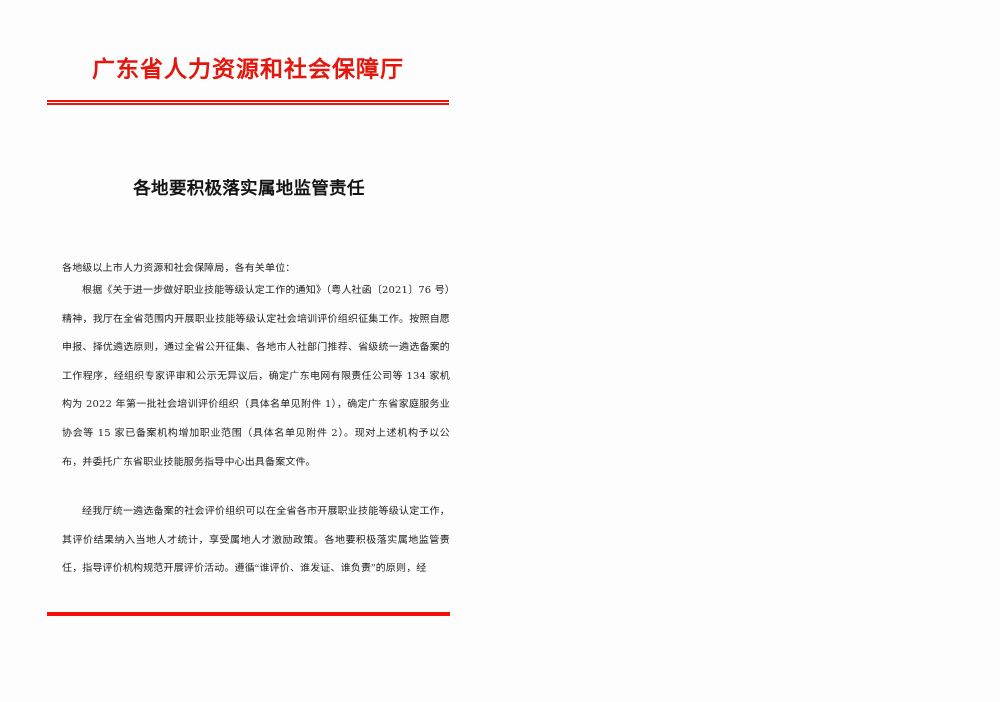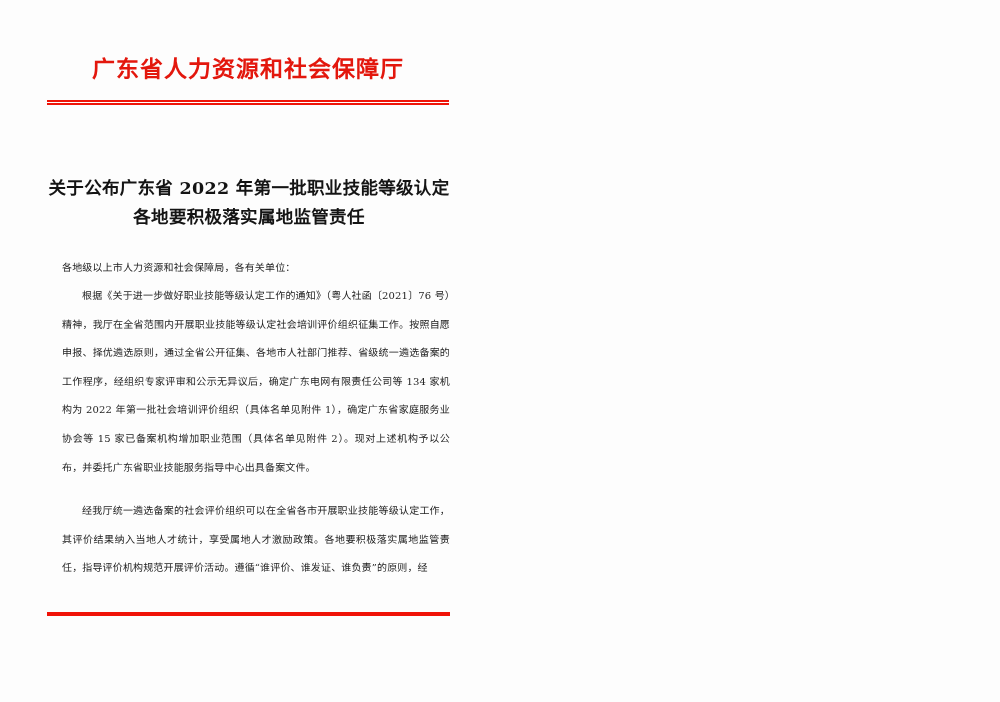--- a/index.html
+++ b/index.html
@@ -115,29 +115,30 @@
     text-align: justify;
     text-justify: inter-ideograph;
   }
   #salutation {
     left: 62px;
     top: 254px;
     width: 390px;
   }
   #para-1 {
     left: 62px;
-    top: 282px;
+    top: 276px;
     width: 388px;
     text-indent: 2em;
   }
   #para-2 {
     left: 62px;
     top: 497px;
     width: 388px;
     text-indent: 2em;
+    font-family: Liberation Serif, serif;
   }
 
   
   #footer-rule {
     position: absolute;
     left: 47px;
     top: 612px;
     width: 403px;
     height: 4px;
     background: #f01208;
@@ -154,21 +155,20 @@
       <div id="letterhead-title">广东省人力资源和社会保障厅</div>
       <div id="letterhead-rule">
         <div class="bar-thick"></div>
         <div class="bar-gap"></div>
         <div class="bar-thin"></div>
       </div>
     </div>
 
 
     <div id="doc-title">
-      <span class="tline">关于公布广东省 2022 年第一批职业技能等级认定</span>
       <span class="tline">各地要积极落实属地监管责任</span>
     </div>
 
     <div class="body-block" id="salutation">各地级以上市人力资源和社会保障局，各有关单位：</div>
 
     <div class="body-block" id="para-1">根据《关于进一步做好职业技能等级认定工作的通知》（粤人社函〔2021〕76 号）精神，我厅在全省范围内开展职业技能等级认定社会培训评价组织征集工作。按照自愿申报、择优遴选原则，通过全省公开征集、各地市人社部门推荐、省级统一遴选备案的工作程序，经组织专家评审和公示无异议后，确定广东电网有限责任公司等 134 家机构为 2022 年第一批社会培训评价组织（具体名单见附件 1），确定广东省家庭服务业协会等 15 家已备案机构增加职业范围（具体名单见附件 2）。现对上述机构予以公布，并委托广东省职业技能服务指导中心出具备案文件。</div>
 
     <div class="body-block" id="para-2">经我厅统一遴选备案的社会评价组织可以在全省各市开展职业技能等级认定工作，其评价结果纳入当地人才统计，享受属地人才激励政策。各地要积极落实属地监管责任，指导评价机构规范开展评价活动。遵循“谁评价、谁发证、谁负责”的原则，经</div>
 
     <div id="footer-rule"></div>

